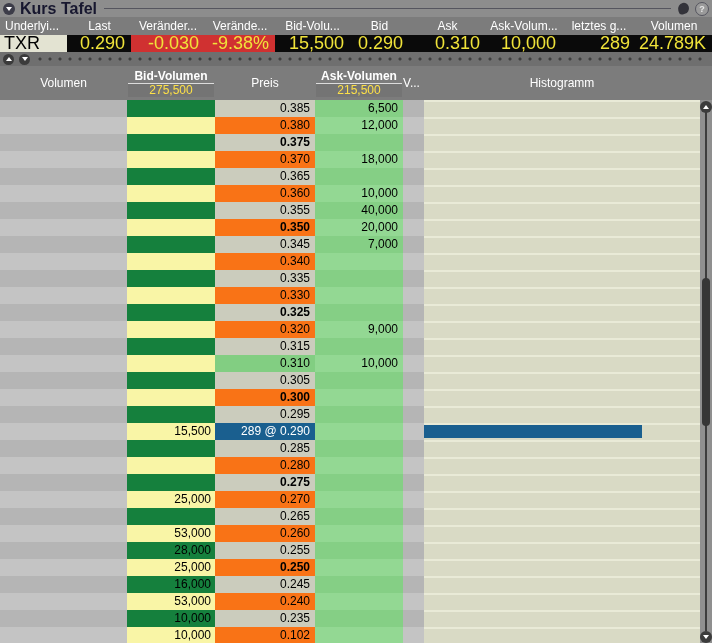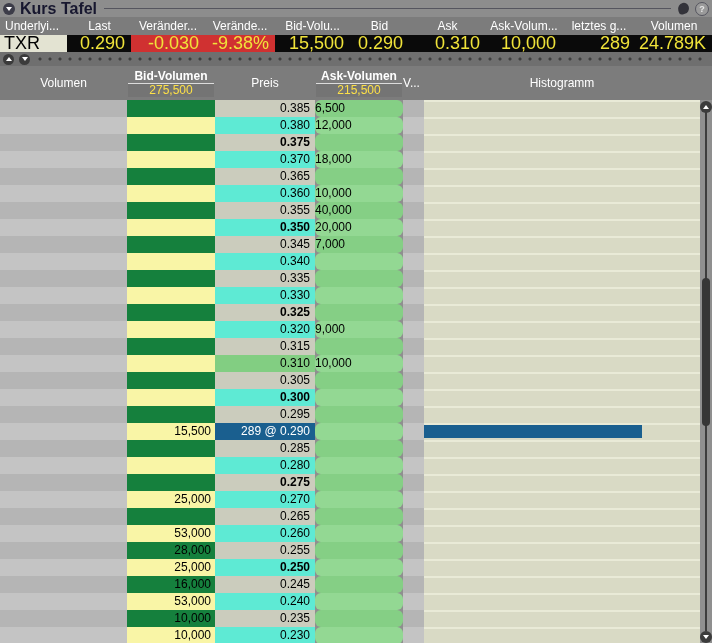--- a/index.html
+++ b/index.html
@@ -44,28 +44,28 @@
           color:#fde047;font-size:12px;text-align:center;}
   .lh.vdots{align-items:flex-start;justify-content:center;}
 
   
   .lbody{height:543px;overflow:hidden;position:relative;}
   .lrow{display:flex;height:17px;line-height:17px;font-size:12px;color:#000;}
   .cell{box-sizing:border-box;white-space:nowrap;overflow:hidden;}
   .c-vol {width:127px;text-align:right;padding-right:5px;}
   .c-bid {width:88px;text-align:right;padding-right:4px;}
   .c-prc {width:100px;text-align:right;padding-right:5px;}
-  .c-ask {width:88px;text-align:left;padding-right:5px;border-radius:6px;}
+  .c-ask {width:88px;text-align:right;padding-right:5px;}
   .c-x   {width:21px;}
   .c-his {width:276px;position:relative;background:#d9dac5;box-shadow:inset 0 2px 0 #e9ead7;}
   .hbar{position:absolute;left:0;top:2px;height:13px;background:#1a5f8f;}
 
   .ev .c-vol{background:#b5b5b5;} .od .c-vol{background:#c4c4c4;}
   .ev .c-bid{background:#15803d;} .od .c-bid{background:#f9f5a6;}
-  .ev .c-prc{background:#cbccbd;} .od .c-prc{background:#5eead4;}
+  .ev .c-prc{background:#cbccbd;} .od .c-prc{background:#f97316;}
   .ev .c-ask{background:#85cf85;} .od .c-ask{background:#93d893;}
   .ev .c-x{background:#b5b5b5;}   .od .c-x{background:#c4c4c4;}
   .boldprice{font-weight:bold;}
   .c-prc.hl-ask{background:#82ce82;}
   .c-prc.hl-last{background:#1a5f8f;color:#fff;}
 
   
   .sbar{position:absolute;right:0;top:100px;width:12px;height:543px;}
   .sb-track{position:absolute;left:5px;top:12px;bottom:12px;width:2px;background:#3c3c3c;}
   .sb-thumb{position:absolute;left:2px;top:178px;width:8px;height:148px;background:#363636;border-radius:4px;}
@@ -394,21 +394,21 @@
         <div class="cell c-vol"></div>
         <div class="cell c-bid">10,000</div>
         <div class="cell c-prc">0.235</div>
         <div class="cell c-ask"></div>
         <div class="cell c-x"></div>
         <div class="cell c-his"></div>
       </div>
       <div class="lrow od">
         <div class="cell c-vol"></div>
         <div class="cell c-bid">10,000</div>
-        <div class="cell c-prc">0.230</div>
+        <div class="cell c-prc">0.102</div>
         <div class="cell c-ask"></div>
         <div class="cell c-x"></div>
         <div class="cell c-his"></div>
       </div>
     </div>
 
   <div class="sbar">
     <div class="sb-track"></div>
     <div class="sb-thumb"></div>
     <div class="sb-btn sb-up">

